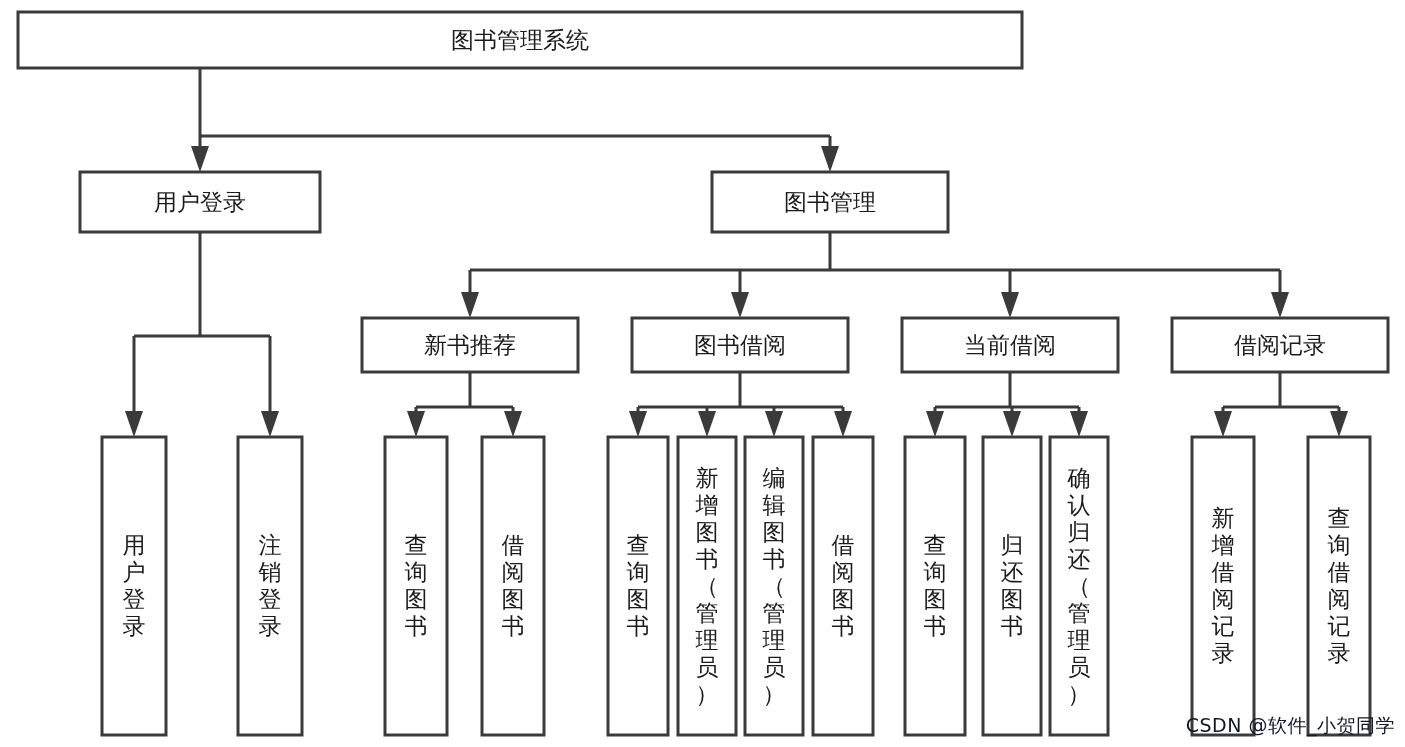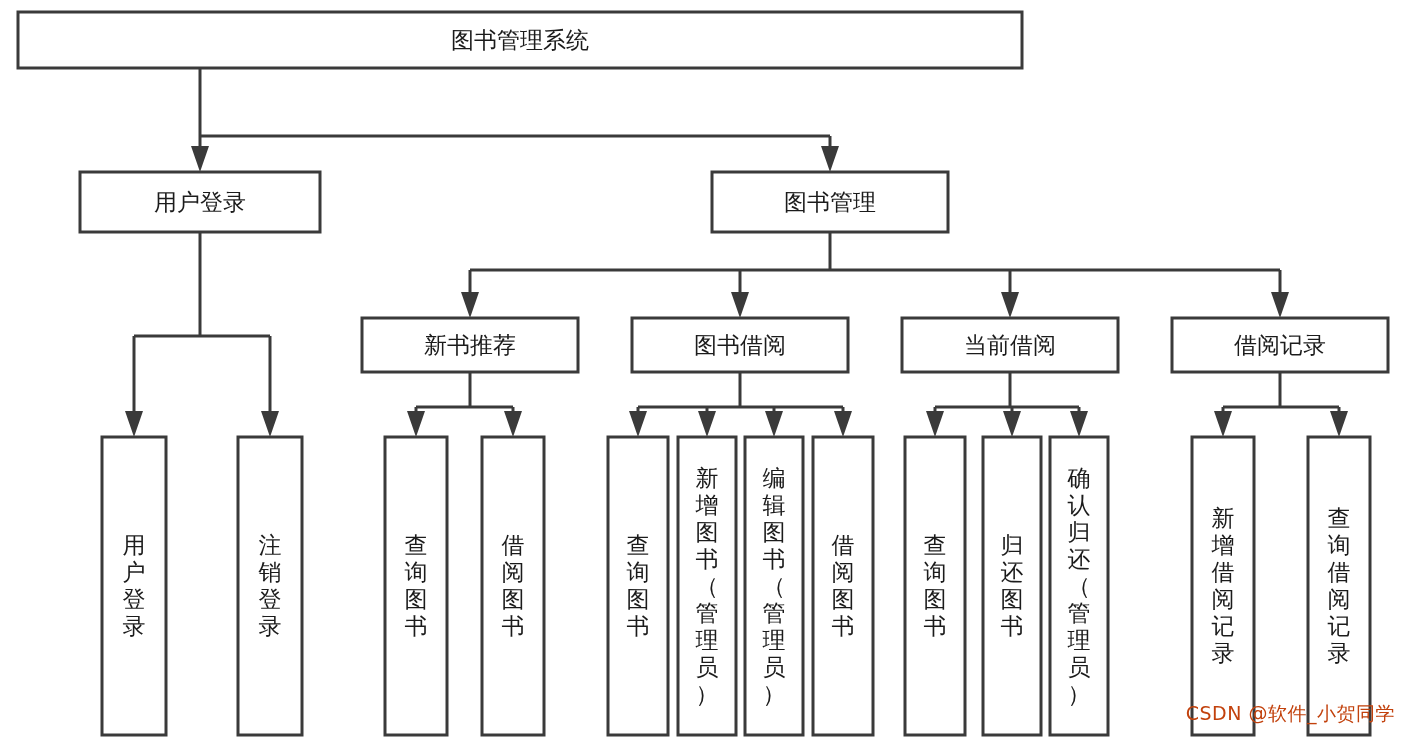--- a/index.html
+++ b/index.html
@@ -50,24 +50,24 @@
   }
   .node-label-v {
     font-family: "DejaVu Sans", "Liberation Sans", sans-serif;
     font-size: 23px;
     fill: #1b1b1b;
     text-anchor: middle;
   }
   .watermark-text {
     position: absolute;
     right: 10px;
-    bottom: 20px;
+    bottom: 8px;
     font-family: "DejaVu Sans", "Liberation Sans", sans-serif;
     font-size: 19px;
-    color: #c2410c;
+    color: #0f172a;
     white-space: nowrap;
     letter-spacing: 0.5px;
     user-select: none;
   }
 </style>
 </head>
 <body>
 
 <div id="diagram-root">
   <svg id="tree-svg" viewBox="0 0 1405 747">

